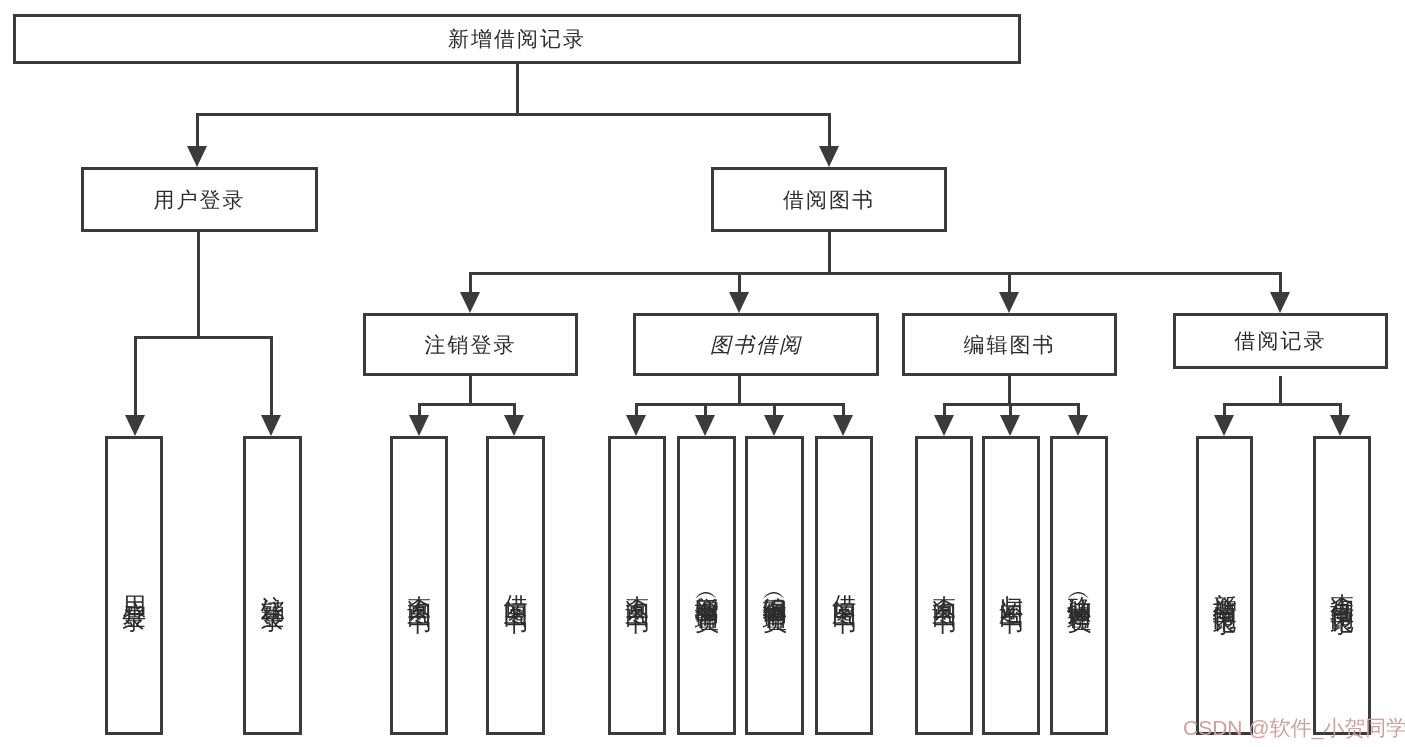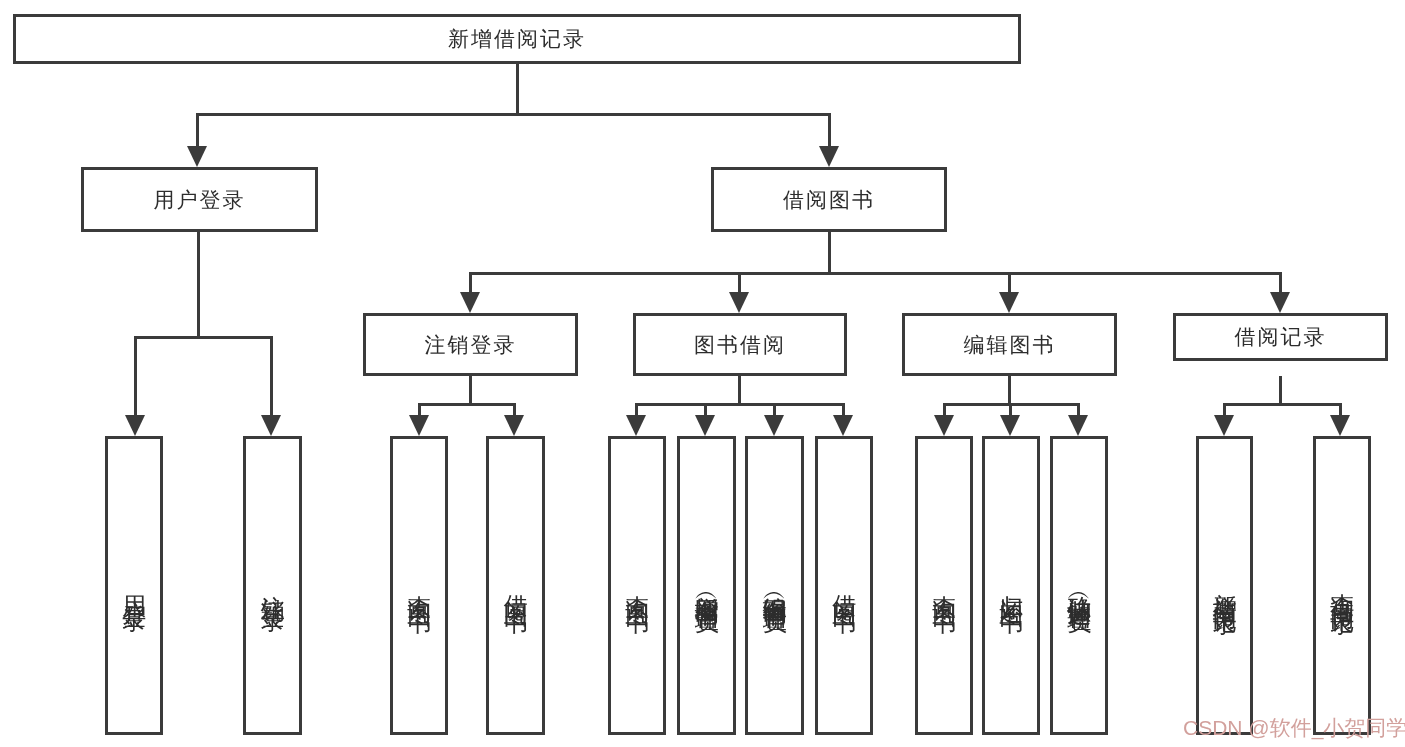--- a/index.html
+++ b/index.html
@@ -95,27 +95,27 @@
   <div class="vl" style="left:1008px;top:272px;height:26px;"></div>
   <div class="vl" style="left:1279px;top:272px;height:26px;"></div>
   <div class="ar" style="left:460px;top:292px;"></div>
   <div class="ar" style="left:729px;top:292px;"></div>
   <div class="ar" style="left:999px;top:292px;"></div>
   <div class="ar" style="left:1270px;top:292px;"></div>
 
   <div class="node" style="left:363px;top:313px;width:215px;height:63px;">
     <span>注销登录</span>
   </div>
-  <div class="node" style="left:633px;top:313px;width:214px;height:63px;">
+  <div class="node" style="left:633px;top:313px;width:246px;height:63px;font-style:italic;">
     <span>图书借阅</span>
   </div>
   <div class="node" style="left:902px;top:313px;width:215px;height:63px;">
     <span>编辑图书</span>
   </div>
-  <div class="node" style="left:1173px;top:313px;width:215px;height:48px;">
+  <div class="node" style="left:1173px;top:313px;width:215px;height:56px;">
     <span>借阅记录</span>
   </div>
 
   <div class="vl" style="left:469px;top:376px;height:27px;"></div>
   <div class="hl" style="left:418px;top:403px;width:98px;"></div>
   <div class="vl" style="left:418px;top:403px;height:18px;"></div>
   <div class="vl" style="left:513px;top:403px;height:18px;"></div>
   <div class="ar" style="left:409px;top:415px;"></div>
   <div class="ar" style="left:504px;top:415px;"></div>
 

